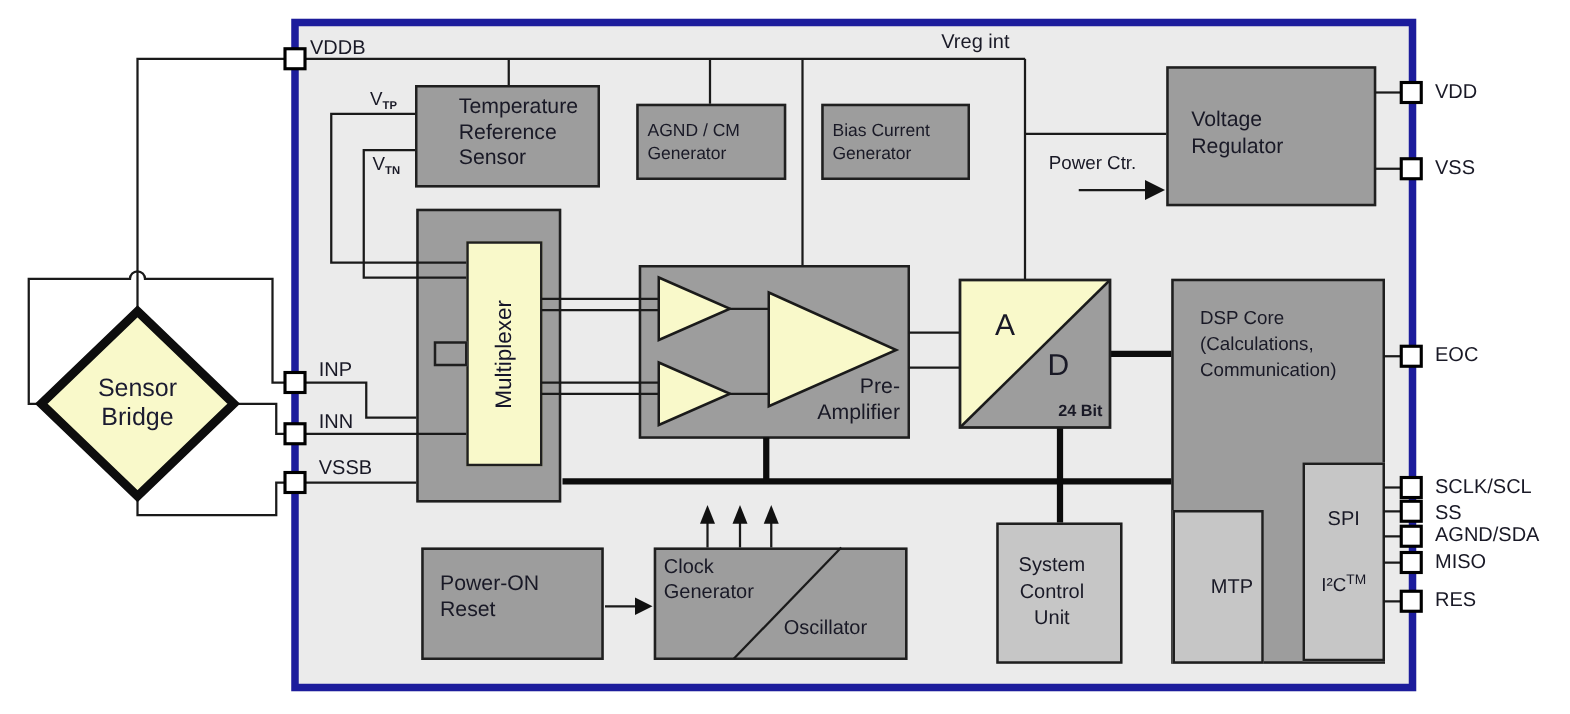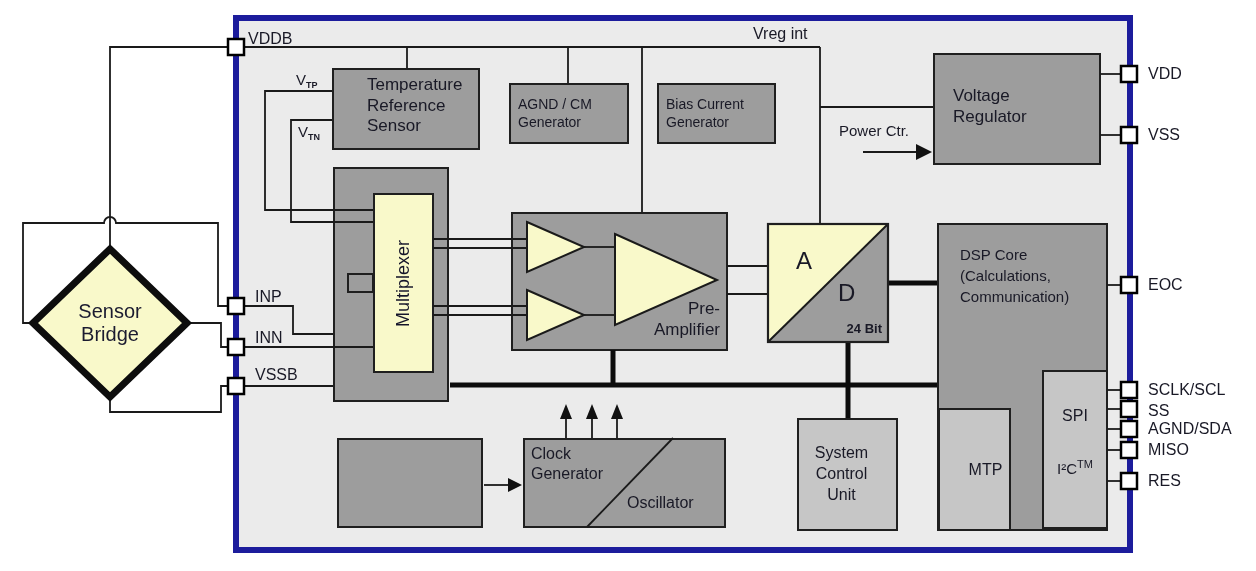--- a/index.html
+++ b/index.html
@@ -180,20 +180,22 @@
 
   <div class="lbl fs17 right" style="left:610px;top:299px;width:110px;">Pre-
 Amplifier</div>
   <div class="lbl fs24" style="left:796px;top:246px;">A</div>
   <div class="lbl fs24" style="left:838px;top:278px;">D</div>
   <div class="lbl fs13 bold right" style="left:830px;top:321px;width:52px;">24 Bit</div>
   <div class="lbl fs15 dsp-lbl" style="left:960px;top:244px;">DSP Core
 (Calculations,
 Communication)</div>
 
+  <div class="lbl fs17" style="left:352px;top:457px;">Power-ON
+Reset</div>
   <div class="lbl fs16" style="left:531px;top:444px;">Clock
 Generator</div>
   <div class="lbl fs16" style="left:627px;top:493px;">Oscillator</div>
   <div class="lbl fs16 center scu-lbl" style="left:797px;top:443px;width:89px;">System
 Control
 Unit</div>
   <div class="lbl fs16 center" style="left:938px;top:460px;width:95px;">MTP</div>
   <div class="lbl fs16 center" style="left:1042px;top:406px;width:66px;">SPI</div>
   <div class="lbl fs15 center" style="left:1042px;top:458px;width:66px;"><span>I²C</span><span class="superscript">TM</span></div>
 

